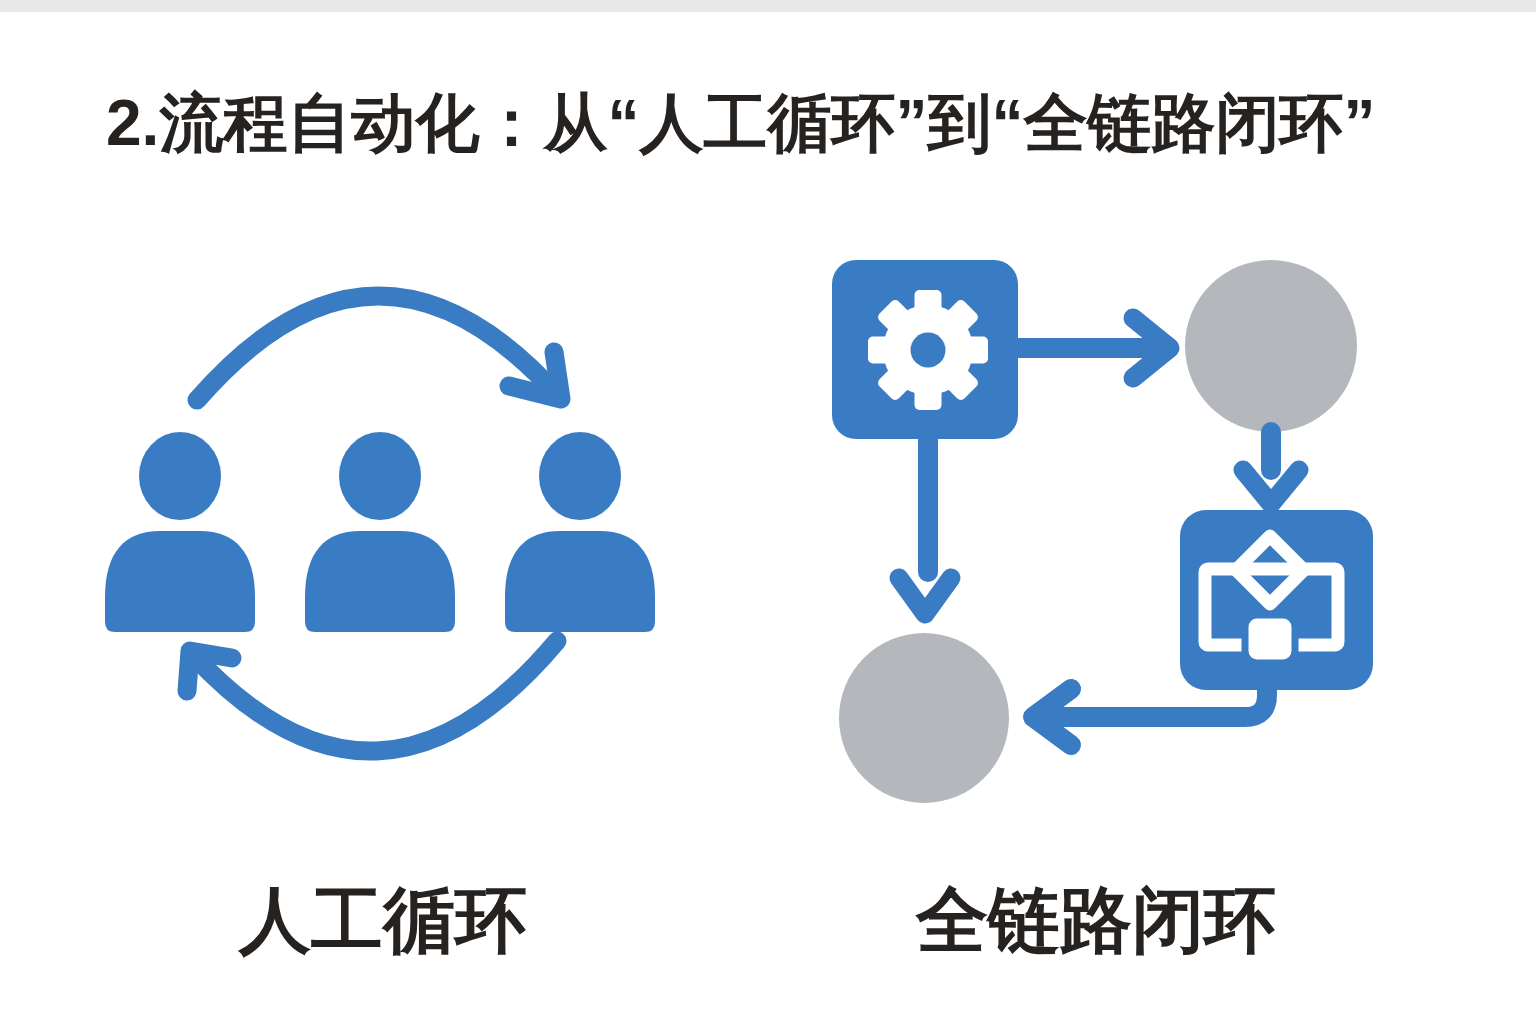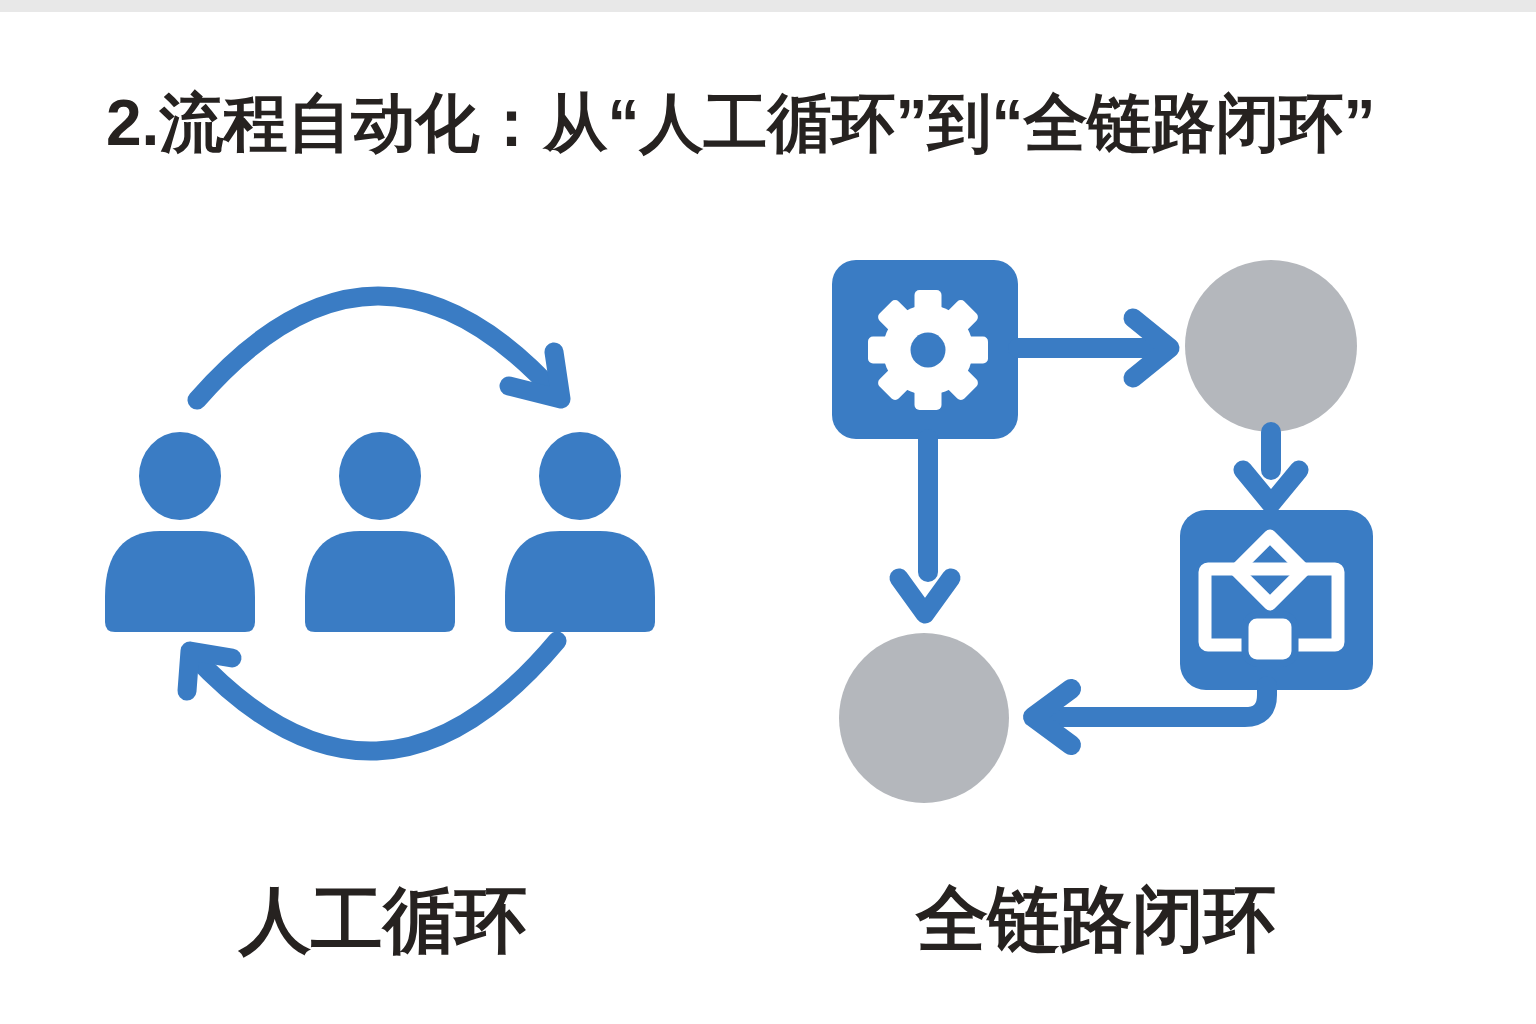--- a/index.html
+++ b/index.html
@@ -29,21 +29,21 @@
     position:absolute;
     top:872px;
     transform:translateX(-50%);
     font-size:72px;
     font-weight:700;
     color:var(--ink,#262220);
     white-space:nowrap;
     line-height:1.0;
   }
   .label-left{left:383px;}
-  .label-right{left:1096px;font-family:Liberation Serif, serif;}
+  .label-right{left:1096px;}
 
   .f-blue{fill:var(--blue,#3a7cc4);}
   .f-gray{fill:var(--gray,#b4b7bc);}
   .f-white{fill:var(--white,#ffffff);}
   .s-blue{
     stroke:var(--blue,#3a7cc4);
     fill:none;
     stroke-linecap:round;
     stroke-linejoin:round;
   }

